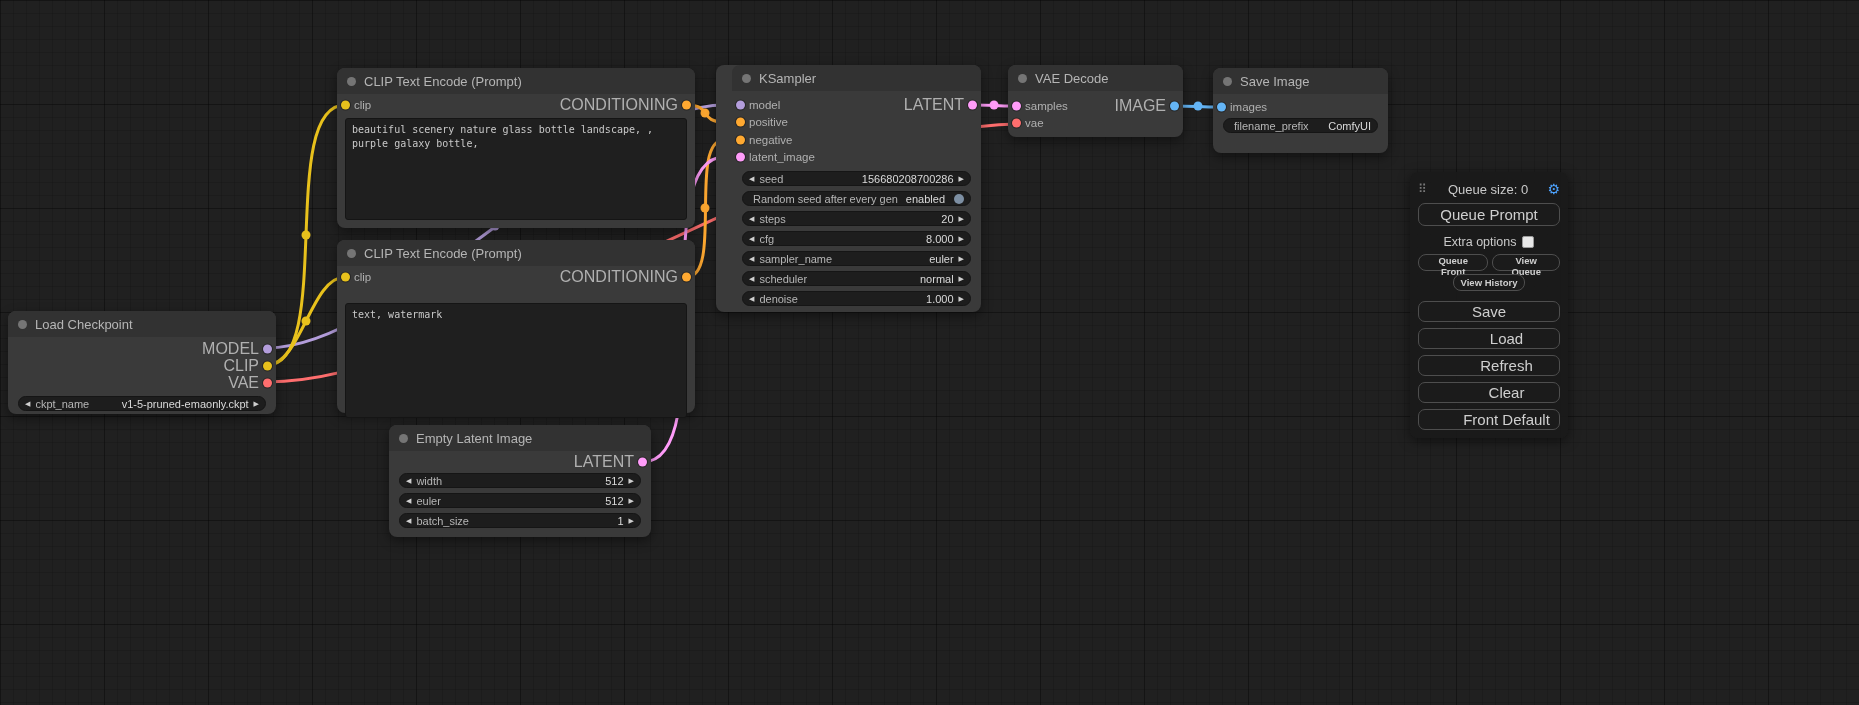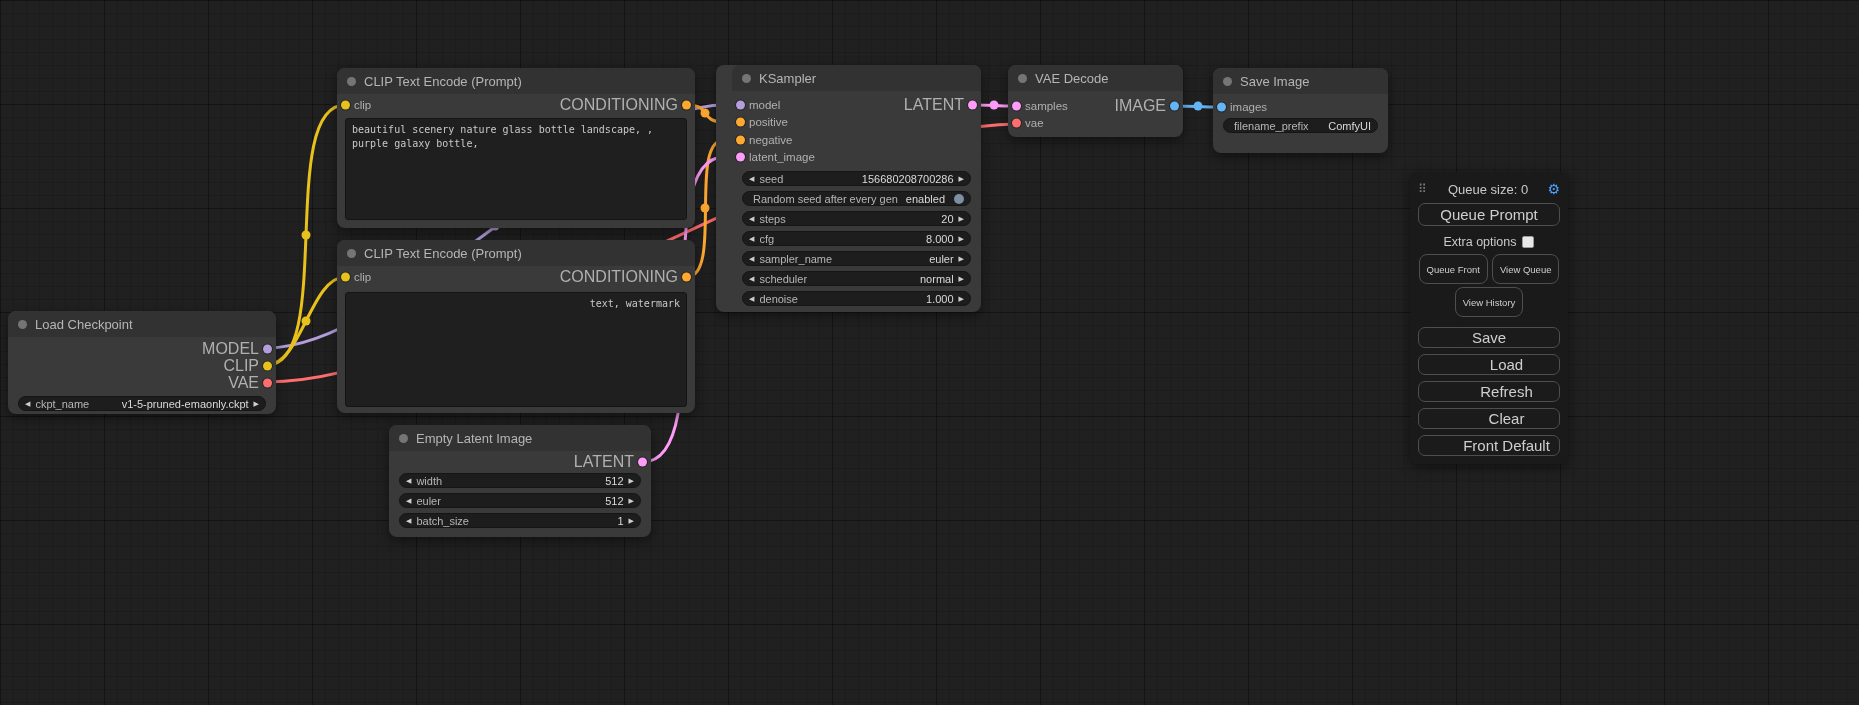--- a/index.html
+++ b/index.html
@@ -55,22 +55,22 @@
   .gear { font-size:14px; width:16px; text-align:right; cursor:pointer; }
   .btn { display:block; width:100%; background:#1b1b1b; border:1px solid #4e4e4e;
          color:#cfcfcf; border-radius:7px; font-size:15px; font-family:inherit;
          height:21px; line-height:18px; text-align:center; cursor:pointer; }
   .btn.primary { height:23px; margin-bottom:7px; }
   .extra-row { display:flex; align-items:center; justify-content:center; gap:6px;
          font-size:12.5px; height:18px; margin-bottom:3px; }
   .checkbox { width:12px; height:12px; background:#e8e8e8; border:1px solid #9a9a9a;
          border-radius:2px; cursor:pointer; }
   .small-row { display:flex; justify-content:center; gap:4px; margin-bottom:3px; }
-  .btn.small { width:auto; display:inline-block; height:30px; line-height:11px;
-         font-size:9.5px; border-radius:8px; padding:0 7px; }
+  .btn.small { width:auto; display:inline-block; height:17px; line-height:11px;
+         font-size:9.5px; border-radius:8px; padding:0 7px;font-weight:bold; }
   .btn.stack { margin-top:6px;padding-left:35px; }
   .btn-group { margin-top:10px; }
 </style>
 </head>
 <body>
 
 <div id="canvas">
 
   <svg id="wires" width="1859" height="705">
     <path d="M267 348 C397 348 594 105 724 105" stroke="#B39DDB"></path>
@@ -142,21 +142,21 @@
       <span>CLIP Text Encode (Prompt)</span>
     </div>
     <div class="slots" style="padding-top:2px;">
       <div class="slot-row">
         <span class="dot in" style="background-color: rgb(232, 193, 28);"></span>
         <span class="in-label">clip</span>
         <span class="out-label">CONDITIONING</span>
         <span class="dot out" style="background-color: rgb(255, 169, 49);"></span>
       </div>
     </div>
-    <textarea class="prompt-box" style="height: 115px; margin-top: 7px; text-align: right;" spellcheck="false">text, watermark</textarea>
+    <textarea class="prompt-box" style="height: 115px; margin-top: 18px;" spellcheck="false">text, watermark</textarea>
   </div>
 
   <div class="node" style="left:389px; top:425px; width:262px; height:112px;">
     <div class="node-title">
       <span class="title-dot"></span>
       <span>Empty Latent Image</span>
     </div>
     <div class="slots" style="padding-top:2px;">
       <div class="slot-row">
         <span class="out-label">LATENT</span>

